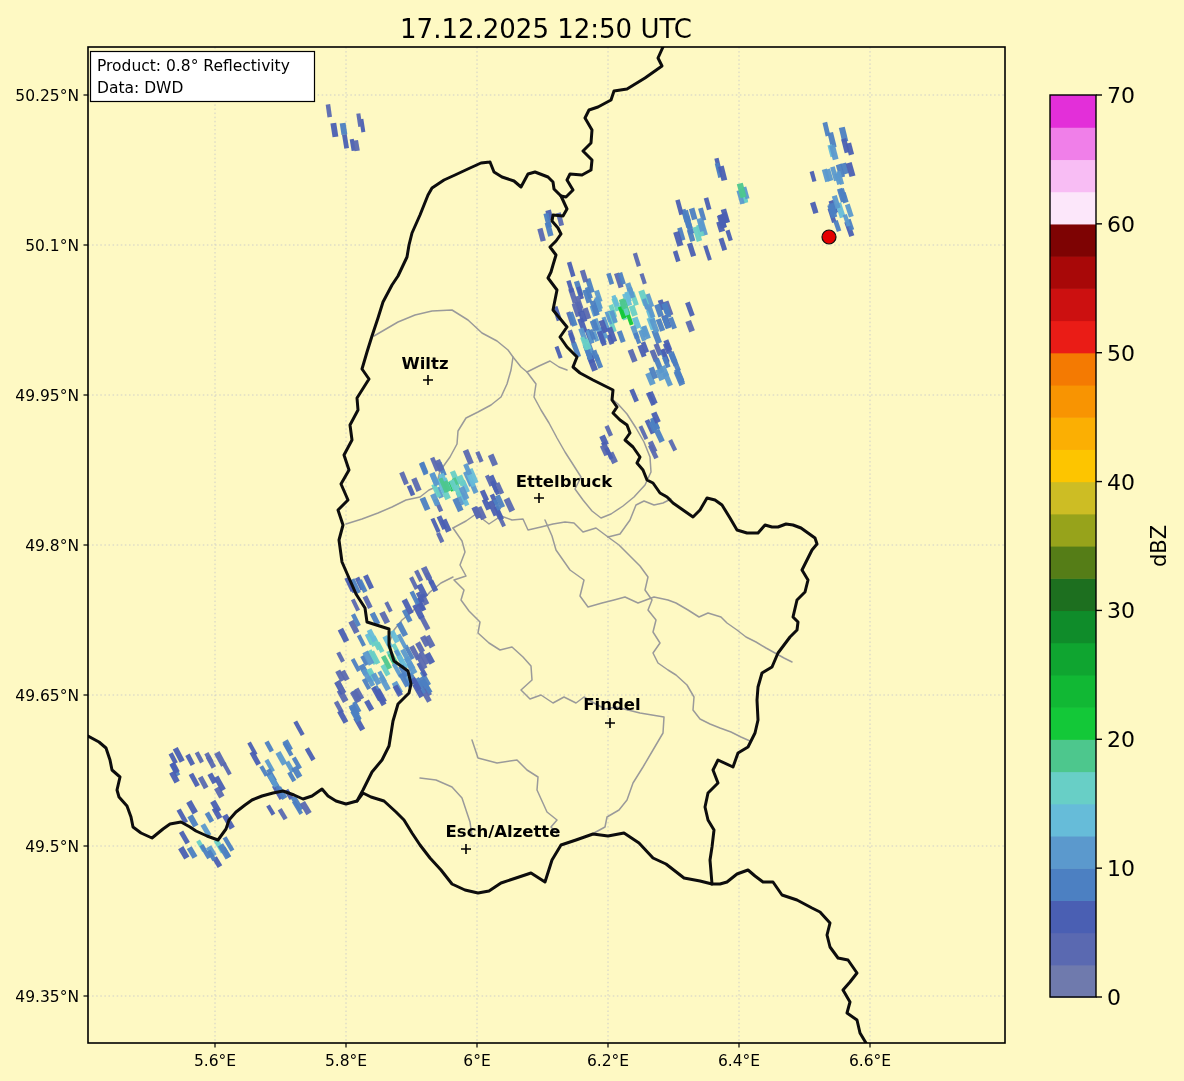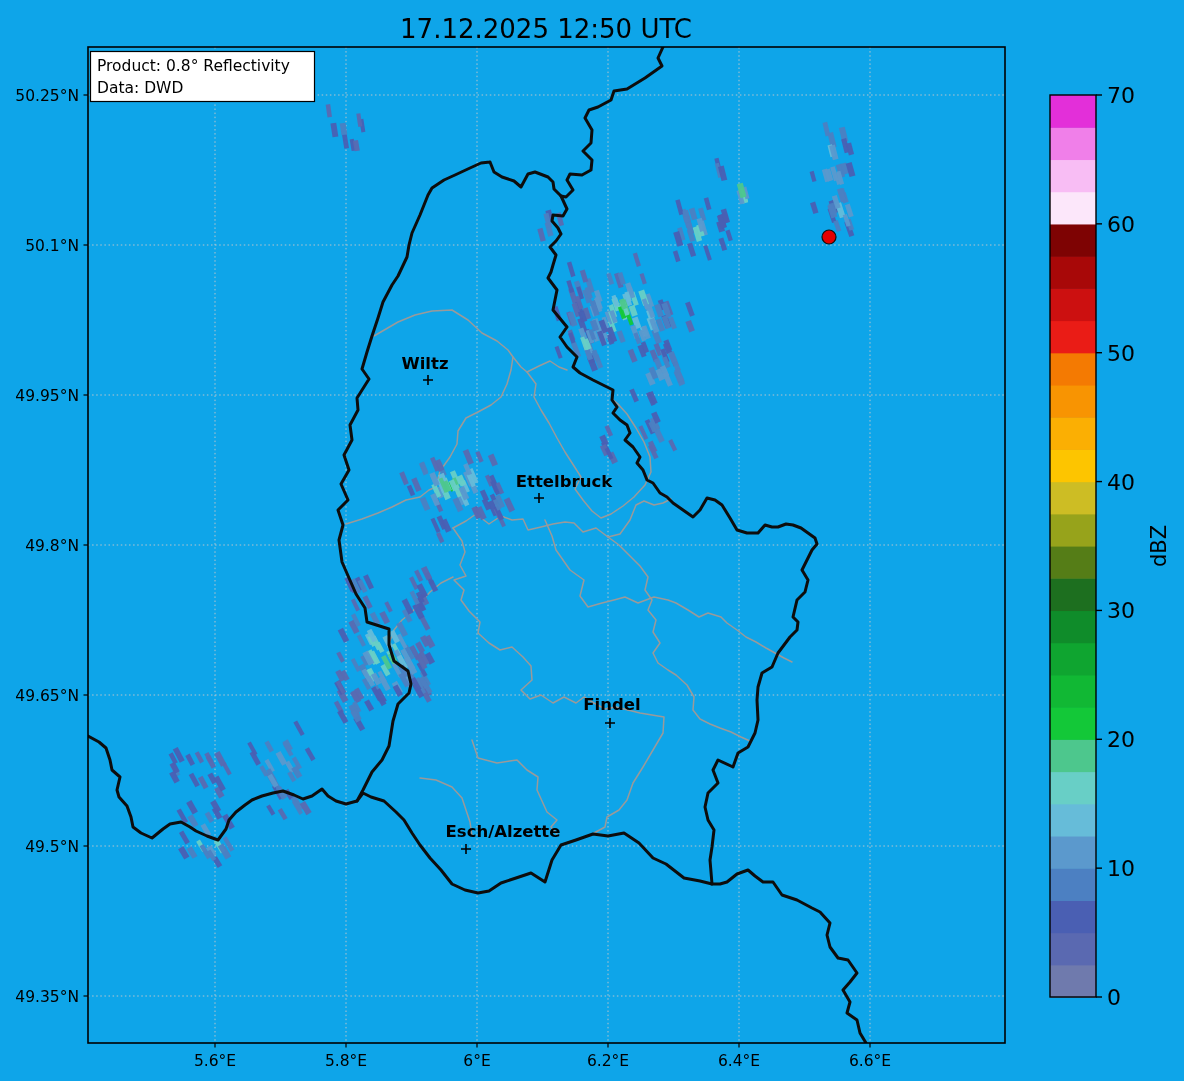--- a/index.html
+++ b/index.html
@@ -1,16 +1,16 @@
 <!DOCTYPE html>
 <html><head>
 <meta charset="utf-8">
 <style>
   html,body{margin:0;padding:0;background:#ffffff;}
-  .fig{position:relative;width:1184px;height:1081px;background:#0ea5e9;
+  .fig{position:relative;width:1184px;height:1081px;background:#fef9c3;
        font-family:"DejaVu Sans","Liberation Sans",sans-serif;}
   svg text{font-family:"DejaVu Sans","Liberation Sans",sans-serif;fill:#000;}
   .title{font-size:26px;}
   .infobox-text{font-size:15.5px;}
   .tick-label{font-size:15.5px;}
   .cb-tick-label{font-size:22px;}
   .cb-axis-label{font-size:21px;}
   .city-label{font-size:16.5px;font-weight:bold;}
 </style>
 </head>

